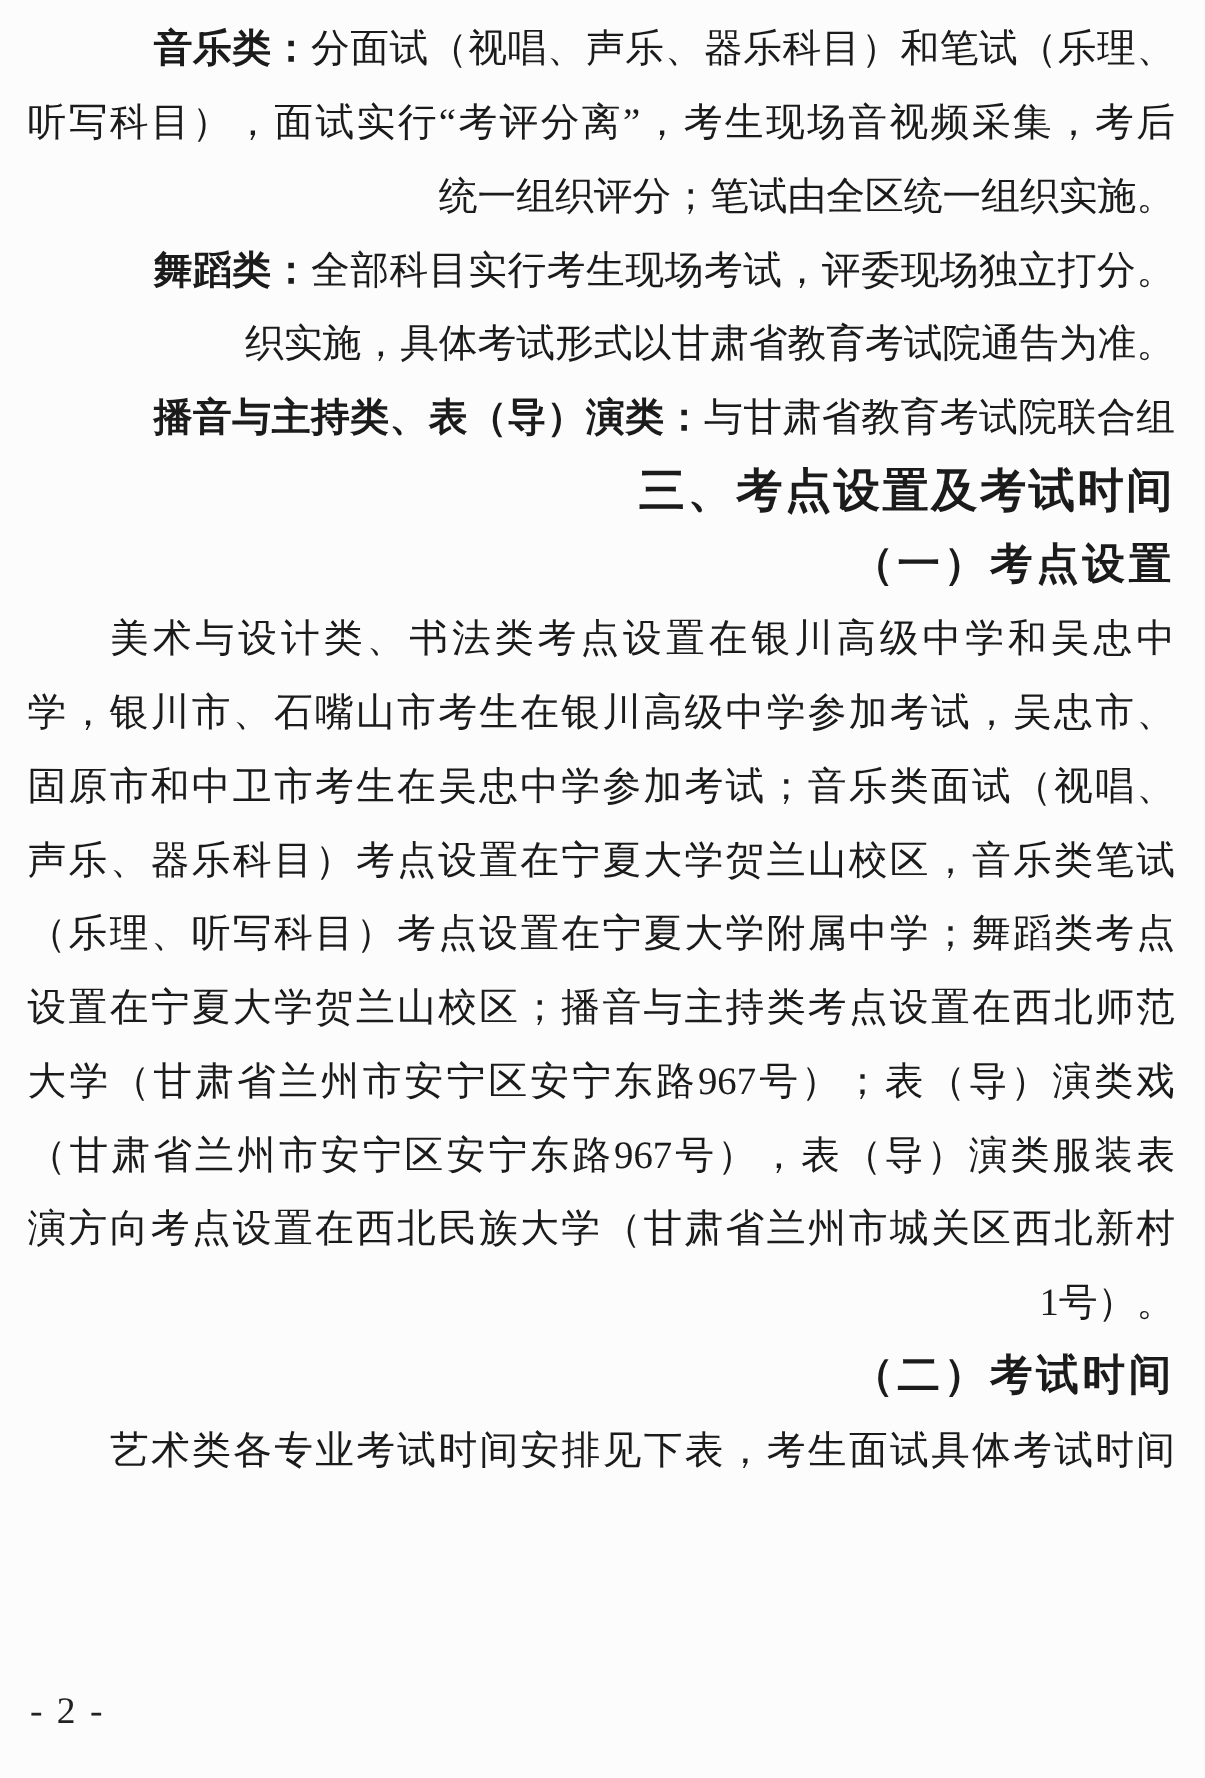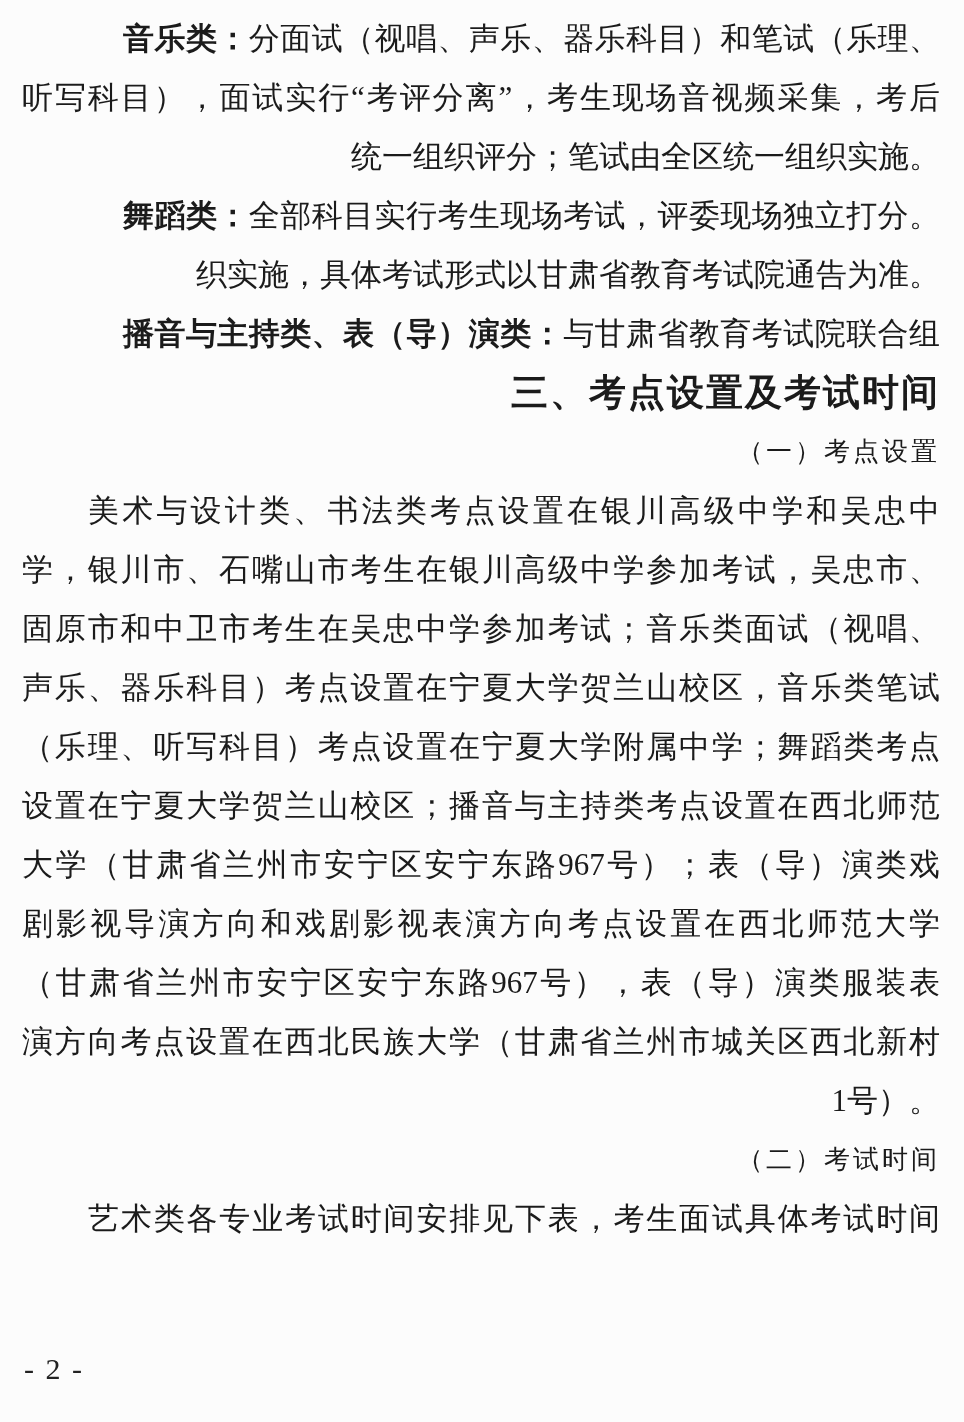--- a/index.html
+++ b/index.html
@@ -46,22 +46,22 @@
   }
   
   .h-sans {
     font-weight: 700;
     font-family: Liberation Sans, sans-serif;
     font-size: 37px;
     letter-spacing: 2px;
   }
   
   .h-kai {
-    font-weight: 400;
-    font-size: 26px;
+    font-weight: 700;
+    font-size: 34px;
     letter-spacing: 3px;
   }
   .pagenum {
     position: absolute;
     left: 24px;
     top: 1352px;
     font-size: 30px;
     letter-spacing: 2px;
     color: #222;
   }
@@ -94,21 +94,20 @@
   <div class="line j"><span>固原市和中卫市考生在吴忠中学参加考试；音乐类面试（视唱、</span></div>
 
   <div class="line j"><span>声乐、器乐科目）考点设置在宁夏大学贺兰山校区，音乐类笔试</span></div>
 
   <div class="line j"><span>（乐理、听写科目）考点设置在宁夏大学附属中学；舞蹈类考点</span></div>
 
   <div class="line j"><span>设置在宁夏大学贺兰山校区；播音与主持类考点设置在西北师范</span></div>
 
   <div class="line j"><span>大学（甘肃省兰州市安宁区安宁东路967号）；表（导）演类戏</span></div>
 
-  <div class="line j"><span>剧影视导演方向和戏剧影视表演方向考点设置在西北师范大学</span></div>
 
   <div class="line j"><span>（甘肃省兰州市安宁区安宁东路967号），表（导）演类服装表</span></div>
 
   <div class="line j"><span>演方向考点设置在西北民族大学（甘肃省兰州市城关区西北新村</span></div>
 
   <div class="line"><span>1号）。</span></div>
 
   <div class="line h-kai indent"><span>（二）考试时间</span></div>
 
   <div class="line j indent"><span>艺术类各专业考试时间安排见下表，考生面试具体考试时间</span></div>

